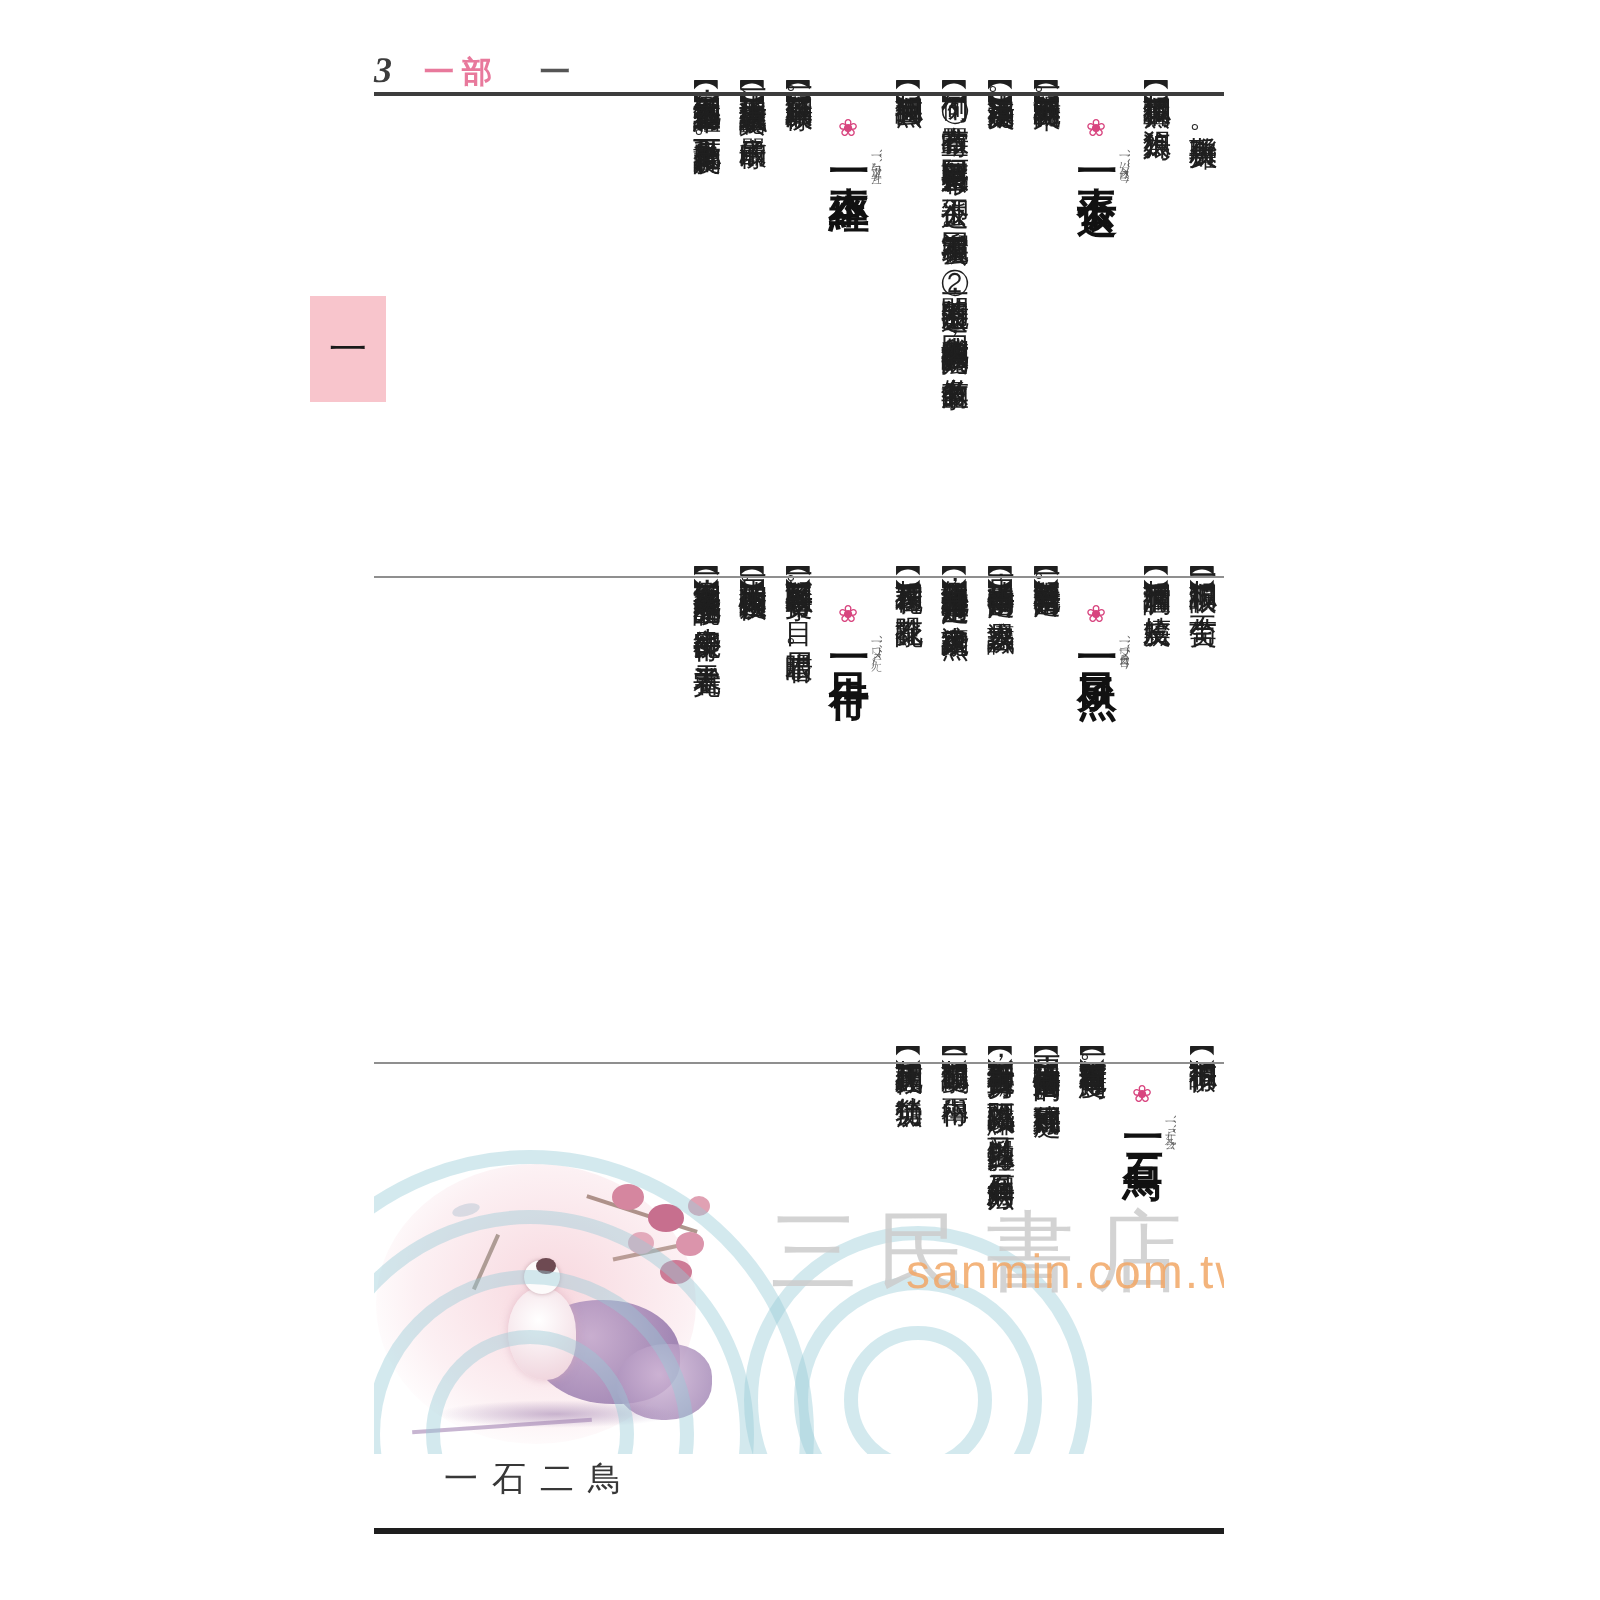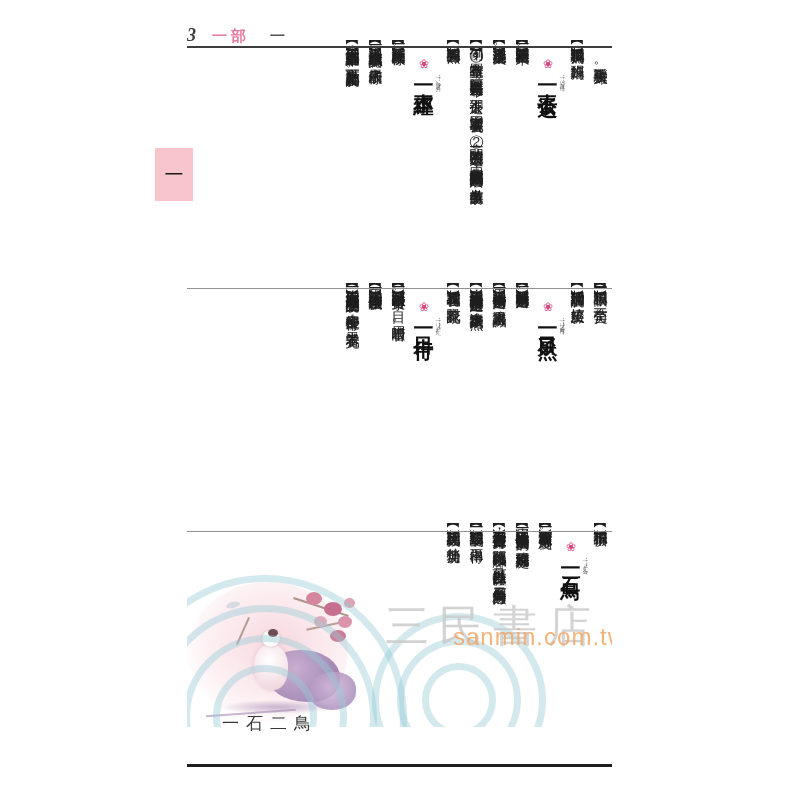--- a/index.html
+++ b/index.html
@@ -55,21 +55,21 @@
     border-radius:55% 45% 50% 50%;opacity:.85;}
   .ill-ground{left:30px;top:128px;width:120px;height:14px;background:radial-gradient(ellipse, rgba(157,127,174,.55), rgba(255,255,255,0) 70%);}
   .ill-stroke{left:18px;top:140px;width:90px;height:2px;background:#a184b2;transform:rotate(-4deg);opacity:.6;}
   .ill-figure-body{left:66px;top:72px;width:34px;height:46px;background:radial-gradient(circle at 45% 35%, #ffffff, #f0d6de 85%);
     border-radius:50% 50% 45% 55%;box-shadow:0 0 4px rgba(216,170,186,.6);}
   .ill-figure-head{left:74px;top:58px;width:18px;height:17px;background:#fdfbfb;border-radius:50%;box-shadow:0 0 2px rgba(180,140,150,.7);}
   .ill-hair{left:80px;top:57px;width:10px;height:8px;background:#6e4a52;border-radius:50%;}
   .ill-sling{left:54px;top:44px;width:2px;height:30px;background:#9b8a80;transform:rotate(24deg);opacity:.8;}
   .ill-bird{left:38px;top:30px;width:14px;height:6px;background:#cfd4de;border-radius:50% 50% 50% 50%;transform:rotate(-14deg);opacity:.8;}
 
-  #caption{position:absolute;left:222px;top:712px;z-index:2;font-size:17px;color:#383838;letter-spacing:7px;}
+  #caption{position:absolute;left:222px;top:728px;z-index:2;font-size:17px;color:#383838;letter-spacing:7px;}
 
   
   #watermark{position:absolute;left:187px;top:565px;width:425px;height:162px;overflow:hidden;z-index:1;text-align:center;}
   .ring{position:absolute;border-radius:50%;border:7px solid rgba(151,203,214,.42);}
   .rA1{left:26px;top:100px;width:90px;height:90px;}
   .rA2{left:-4px;top:70px;width:150px;height:150px;}
   .rA3{left:-34px;top:40px;width:210px;height:210px;}
   .rA4{left:-64px;top:10px;width:270px;height:270px;}
   .rB1{left:235px;top:98px;width:60px;height:60px;}
   .rB2{left:210px;top:73px;width:110px;height:110px;}

